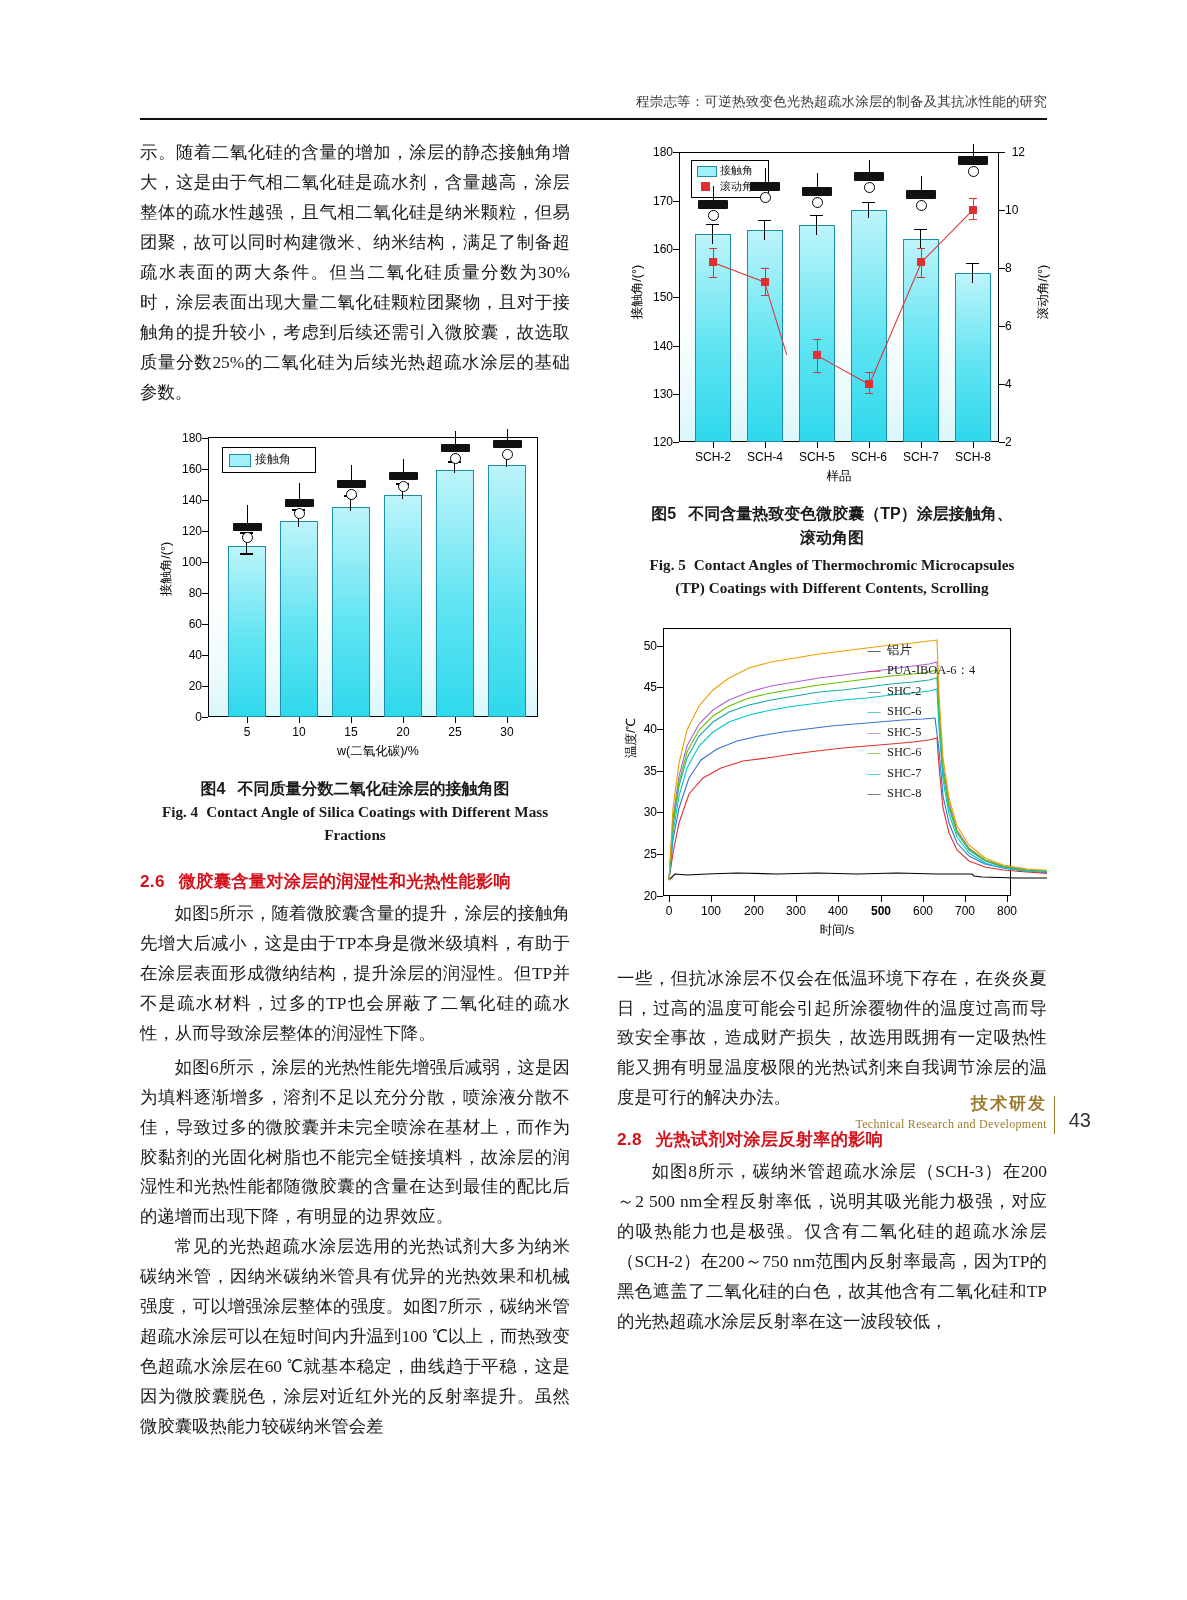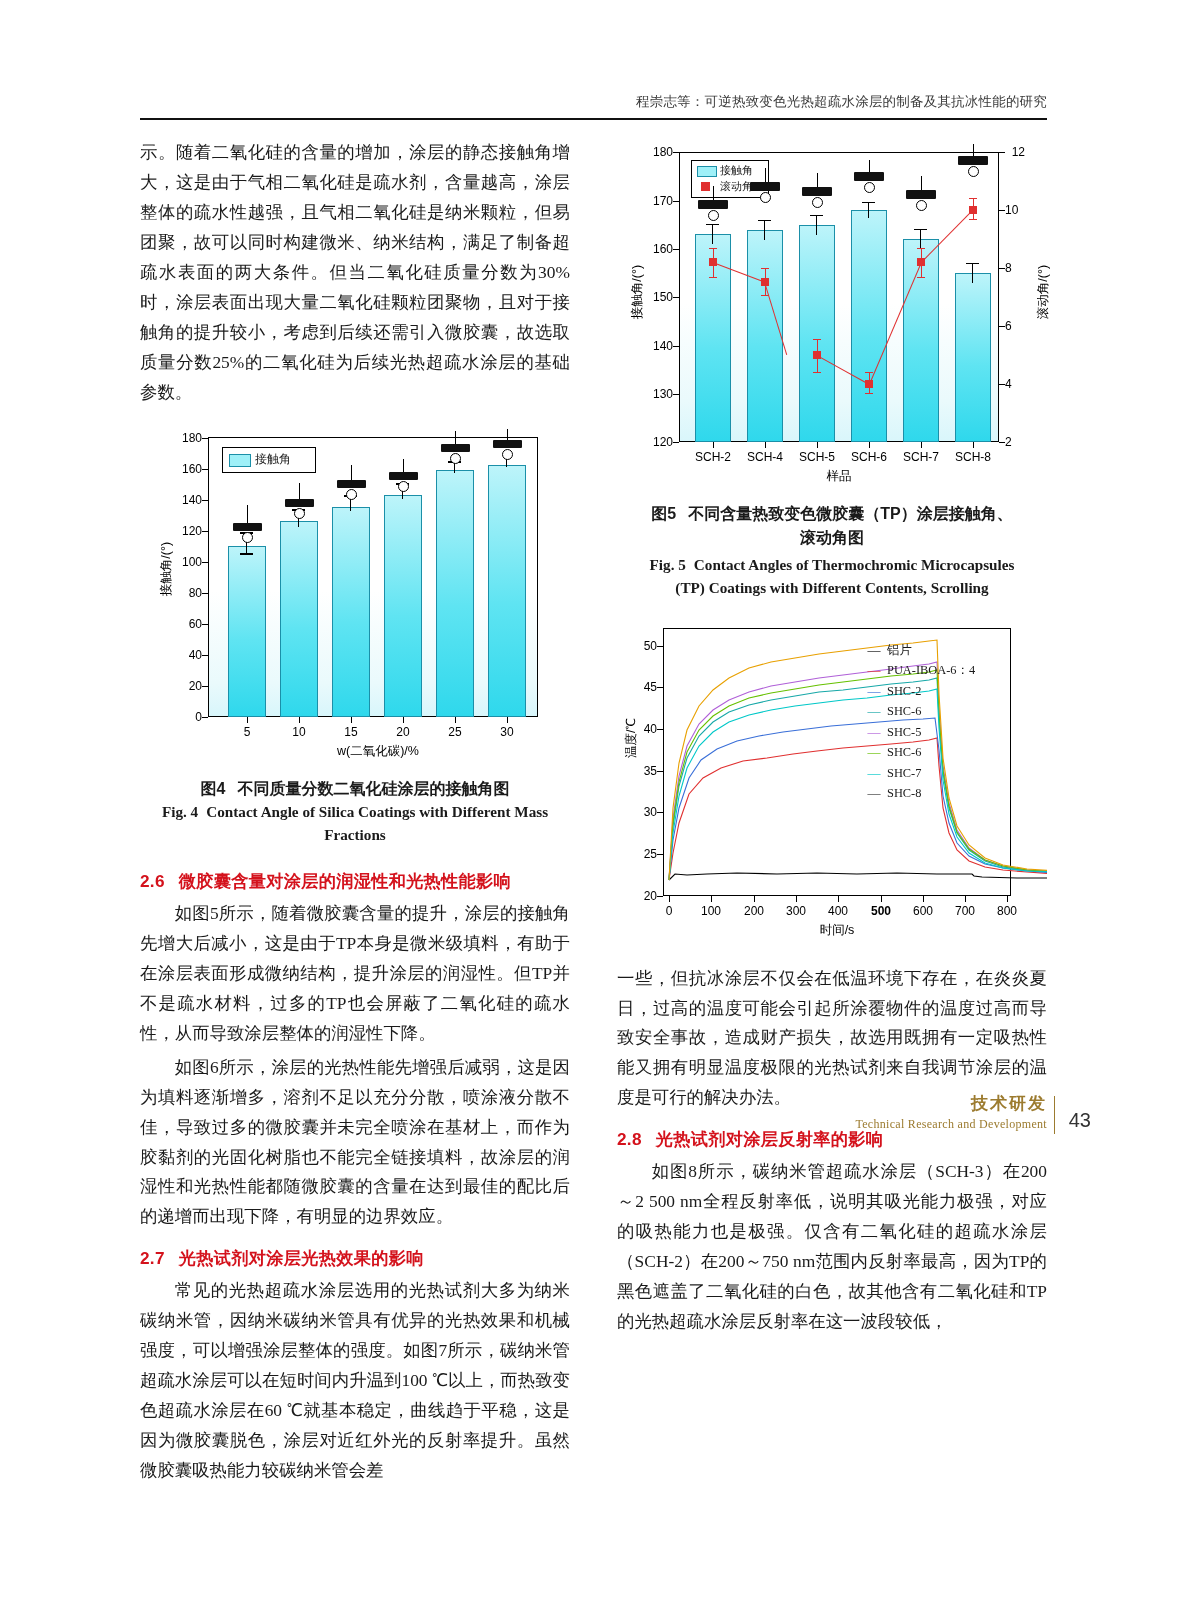--- a/index.html
+++ b/index.html
@@ -207,23 +207,20 @@
       <div class="en"><span class="lbl">Fig. 4</span><span>Contact Angle of Silica Coatings with Different Mass Fractions</span></div>
     </div>
 
     <div class="sec-head" style="margin-top:22px;">
       <span class="num">2.6</span><span>微胶囊含量对涂层的润湿性和光热性能影响</span>
     </div>
 
     <p class="body indent">如图5所示，随着微胶囊含量的提升，涂层的接触角先增大后减小，这是由于TP本身是微米级填料，有助于在涂层表面形成微纳结构，提升涂层的润湿性。但TP并不是疏水材料，过多的TP也会屏蔽了二氧化硅的疏水性，从而导致涂层整体的润湿性下降。</p>
     <p class="body indent" style="margin-top:4px;">如图6所示，涂层的光热性能先增强后减弱，这是因为填料逐渐增多，溶剂不足以充分分散，喷涂液分散不佳，导致过多的微胶囊并未完全喷涂在基材上，而作为胶黏剂的光固化树脂也不能完全链接填料，故涂层的润湿性和光热性能都随微胶囊的含量在达到最佳的配比后的递增而出现下降，有明显的边界效应。</p>
 
-    <div class="sec-head">
-      <span class="num">2.7</span><span>光热试剂对涂层光热效果的影响</span>
-    </div>
 
     <p class="body indent">常见的光热超疏水涂层选用的光热试剂大多为纳米碳纳米管，因纳米碳纳米管具有优异的光热效果和机械强度，可以增强涂层整体的强度。如图7所示，碳纳米管超疏水涂层可以在短时间内升温到100 ℃以上，而热致变色超疏水涂层在60 ℃就基本稳定，曲线趋于平稳，这是因为微胶囊脱色，涂层对近红外光的反射率提升。虽然微胶囊吸热能力较碳纳米管会差</p>
   </div>
 
   <div class="col col-right">
 
     <div class="chart" style="width:430px;height:330px;margin-top:4px;">
       <div class="plotarea" style="left:62px;top:10px;width:320px;height:290px;background:linear-gradient(180deg,#ffffff 0%,#ffffff 52%,#eafafc 86%,#d9f6fb 100%);"></div>
 
       <div>

